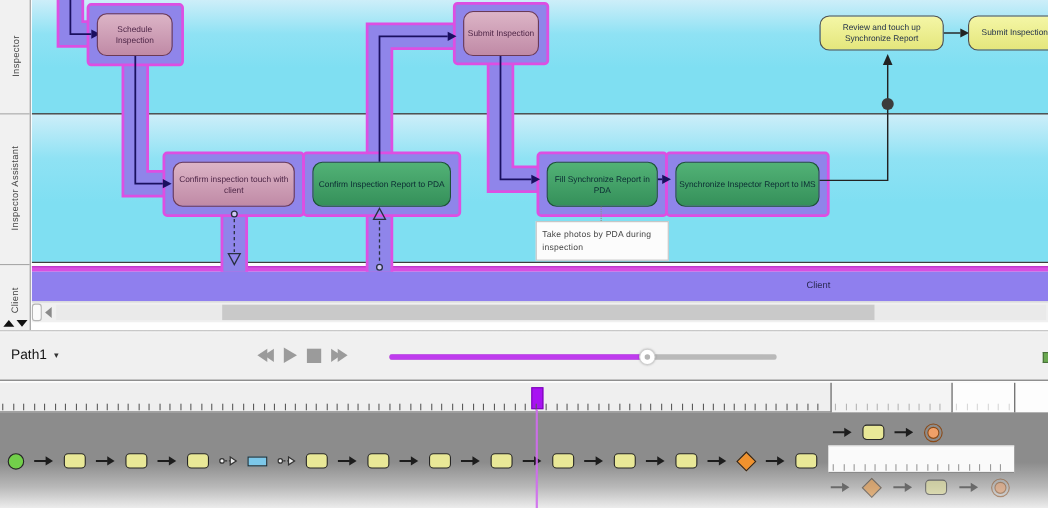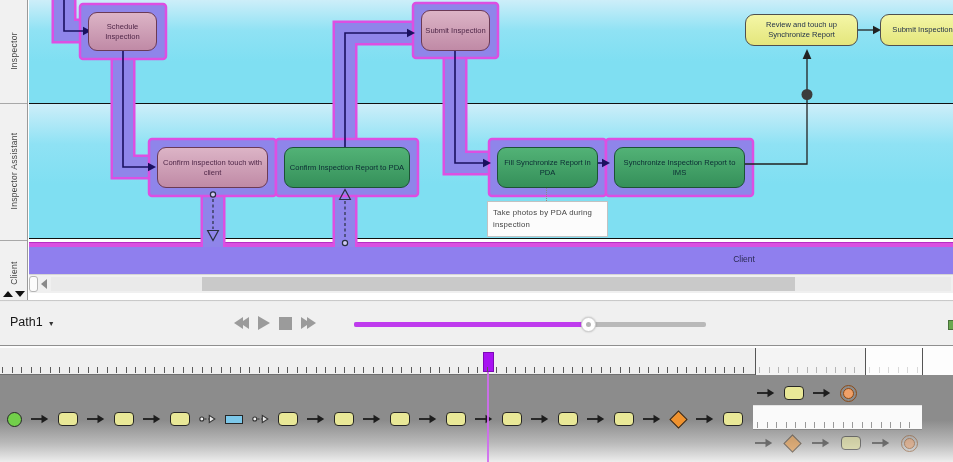--- a/index.html
+++ b/index.html
@@ -188,21 +188,21 @@
 <div class="abs node task-pink" style="left:157px;top:147px;width:111px;height:41px;">
     <span>Confirm inspection touch with client</span>
   </div>
 <div class="abs node task-green" style="left:284px;top:147px;width:126px;height:41px;">
     <span>Confirm Inspection Report to PDA</span>
   </div>
 <div class="abs node task-green" style="left:497px;top:147px;width:101px;height:41px;">
     <span>Fill Synchronize Report in PDA</span>
   </div>
 <div class="abs node task-green" style="left:614px;top:147px;width:131px;height:41px;">
-    <span>Synchronize Inspection Report to IMS</span>
+    <span>Synchronize Inspector Report to IMS</span>
   </div>
 <div id="note-anchor" class="abs"></div>
 <div id="note-box" class="abs node">
     <span>Take photos by PDA during inspection</span>
   </div>
 
 <div id="hscroll" class="abs">
   <div id="hscroll-grip"></div>
   <div id="hscroll-left"></div>
   <div id="hscroll-track">

